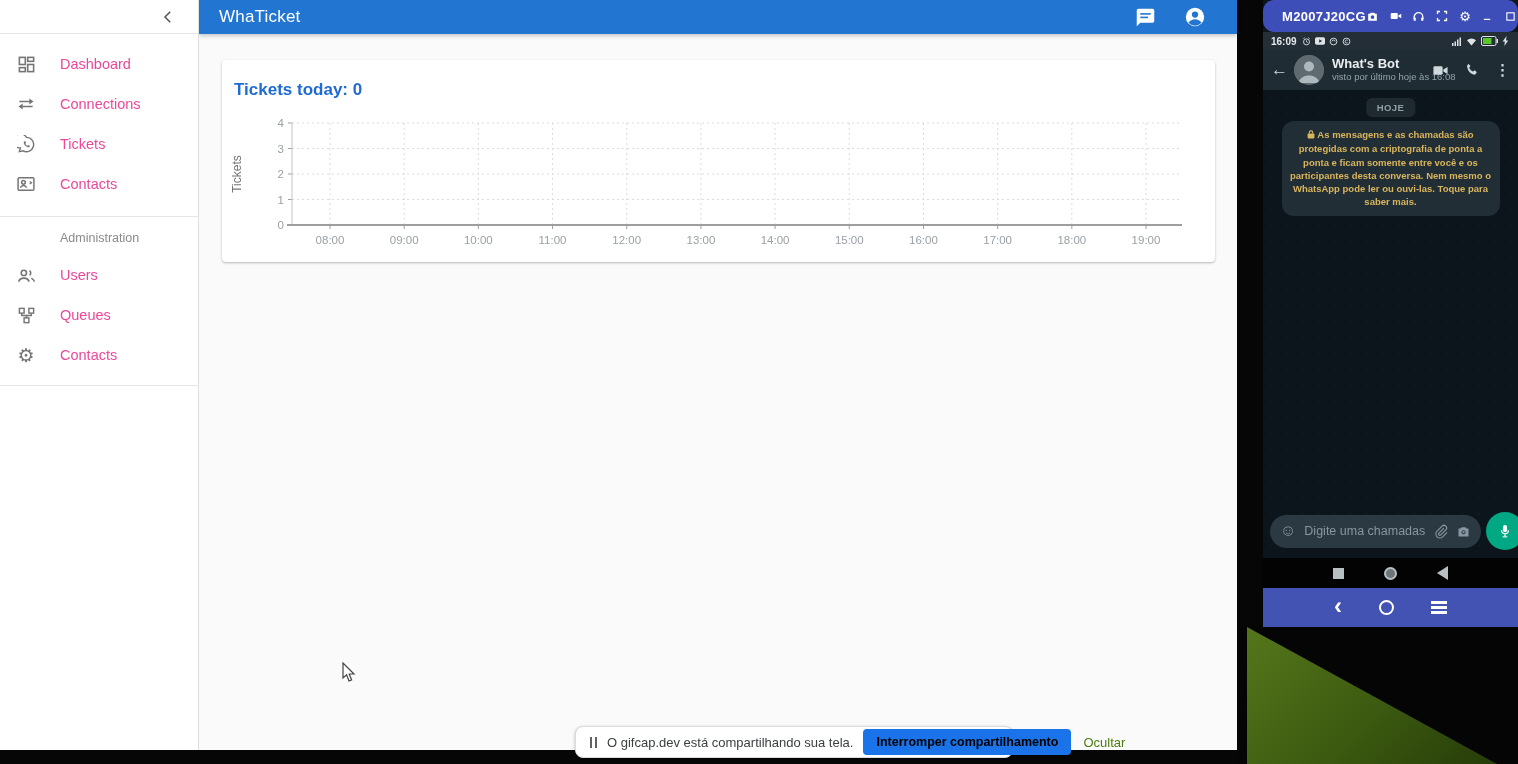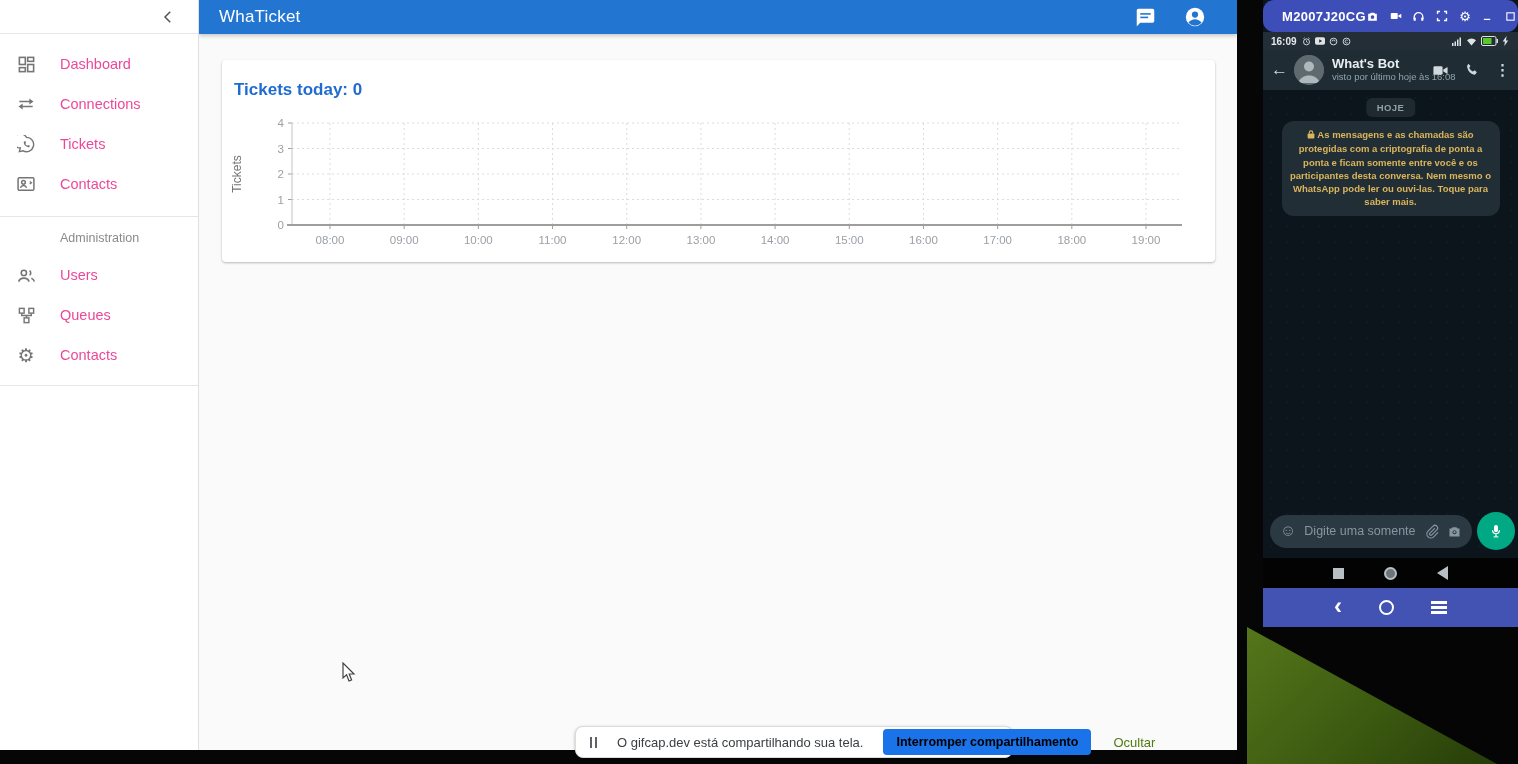--- a/index.html
+++ b/index.html
@@ -39,21 +39,21 @@
     box-shadow:0 1px 3px rgba(0,0,0,.16), 0 1px 2px rgba(0,0,0,.12); }
   .card-title { color:#1f6bd1; font-size:17px; font-weight:bold; padding:20px 0 0 12px; }
   #chart-svg { position:absolute; left:5px; top:50px; }
 
   
   .cursor { position:absolute; left:342px; top:662px; pointer-events:none; }
 
   
   .sharebar { position:absolute; left:575px; top:726px; width:438px; height:32px; background:#fff;
     border:1px solid #dadce0; border-radius:8px; box-shadow:0 1px 3px rgba(0,0,0,.3);
-    display:flex; align-items:center; padding:0 10px; gap:20px; }
+    display:flex; align-items:center; padding:0 10px; gap:10px; }
   .pause-ic { display:flex; gap:3px; margin-left:4px; }
   .pause-ic i { display:block; width:2px; height:11px; background:#5f6368; }
   .share-msg { font-size:13px; color:#3c4043; white-space:nowrap; }
   .share-stop { background:#1a73e8; color:#000000; border:none; border-radius:4px; font-size:12.5px; font-weight:bold;
     padding:6px 13px; cursor:pointer; font-family:"Liberation Sans",sans-serif; white-space:nowrap; }
   .share-hide { color:#4d7c0f; font-size:13px; cursor:pointer; margin-left:2px; white-space:nowrap; }
 
   
   .phone { position:absolute; left:1263px; top:0; width:255px; height:627px; background:#0c151b; }
   .ptitle { height:32px; background:#3e4eb8; display:flex; align-items:center; padding:0 6px 0 19px;border-radius:11px; }
@@ -413,21 +413,21 @@
           <svg width="8" height="9" viewBox="0 0 14 16">
               <rect x="1" y="6" width="12" height="9" rx="1.5" fill="#d9b55c"></rect>
               <path d="M4 6V4.5a3 3 0 0 1 6 0V6" fill="none" stroke="#d9b55c" stroke-width="2"></path>
             </svg>
         </span><span>As mensagens e as chamadas são protegidas com a criptografia de ponta a ponta e ficam somente entre você e os participantes desta conversa. Nem mesmo o WhatsApp pode ler ou ouvi-las. Toque para saber mais.</span>
       </div>
 
       <div class="inputrow">
         <div class="pill">
           <span class="emoji-face">☺</span>
-          <span class="ph">Digite uma somente</span>
+          <span class="ph">Digite uma chamadas</span>
           <span class="pico">
             <svg width="15" height="15" viewBox="0 0 24 24" fill="none" stroke="#8796a0" stroke-width="1.9">
                 <path d="M17.5 6.5l-8 8a2.1 2.1 0 0 0 3 3l8-8a4.2 4.2 0 0 0-6-6l-8 8a6.3 6.3 0 0 0 9 9l7-7"></path>
               </svg>
           </span>
           <span class="pico">
             <svg width="15" height="15" viewBox="0 0 24 24" fill="#8796a0">
                 <path d="M4 7h3l2-2h6l2 2h3v13H4z"></path>
                 <circle cx="12" cy="13" r="3.2" fill="#2a3942"></circle>
                 <circle cx="12" cy="13" r="1.8" fill="#8796a0"></circle>

